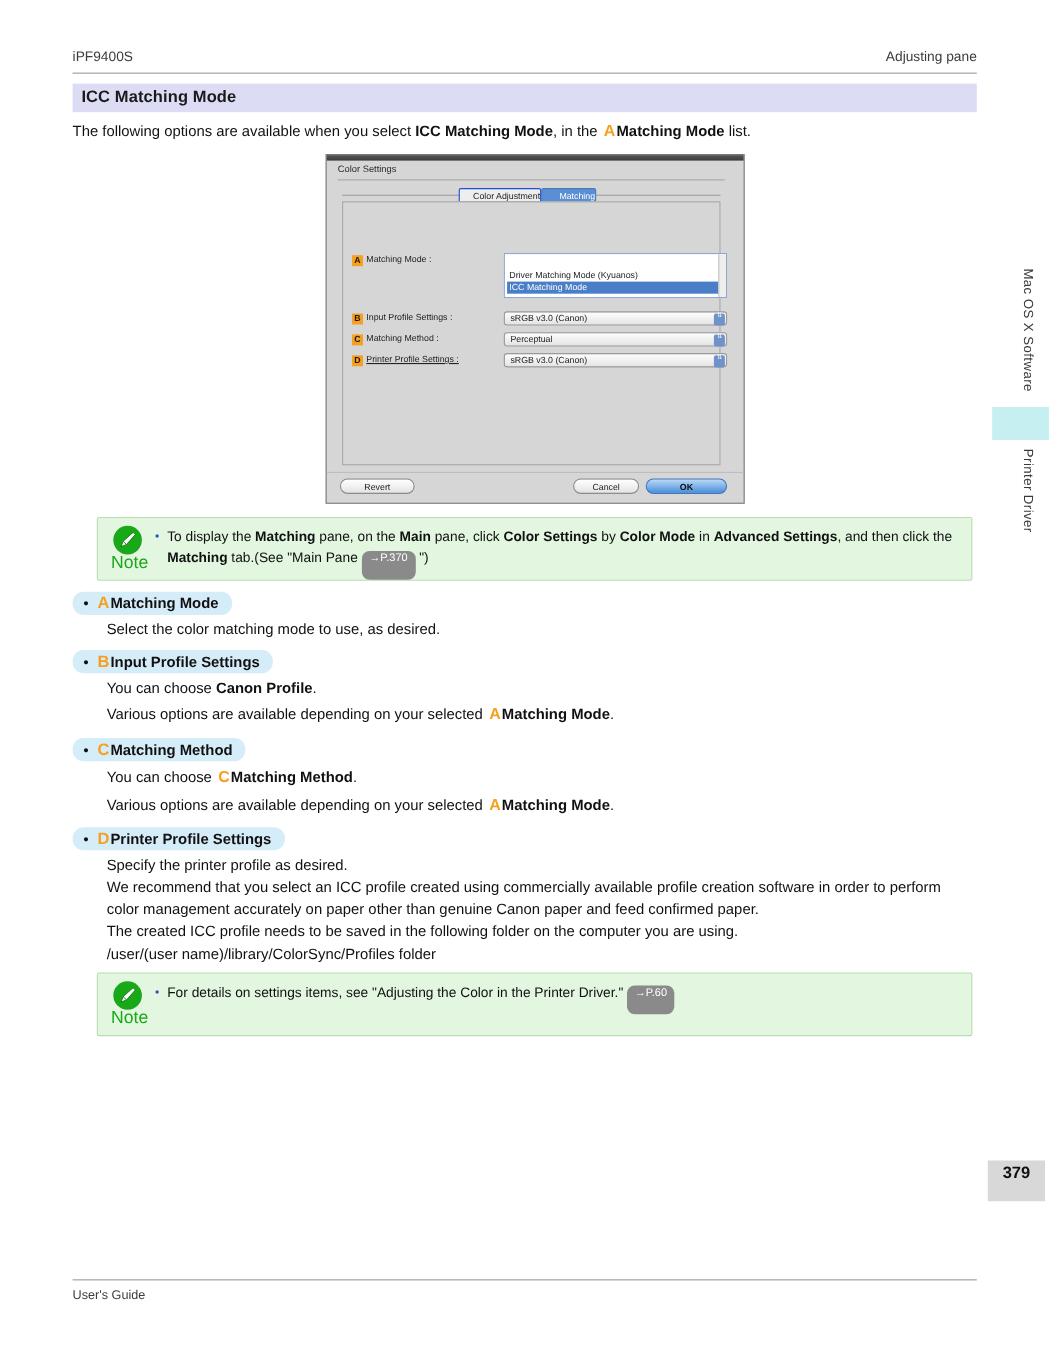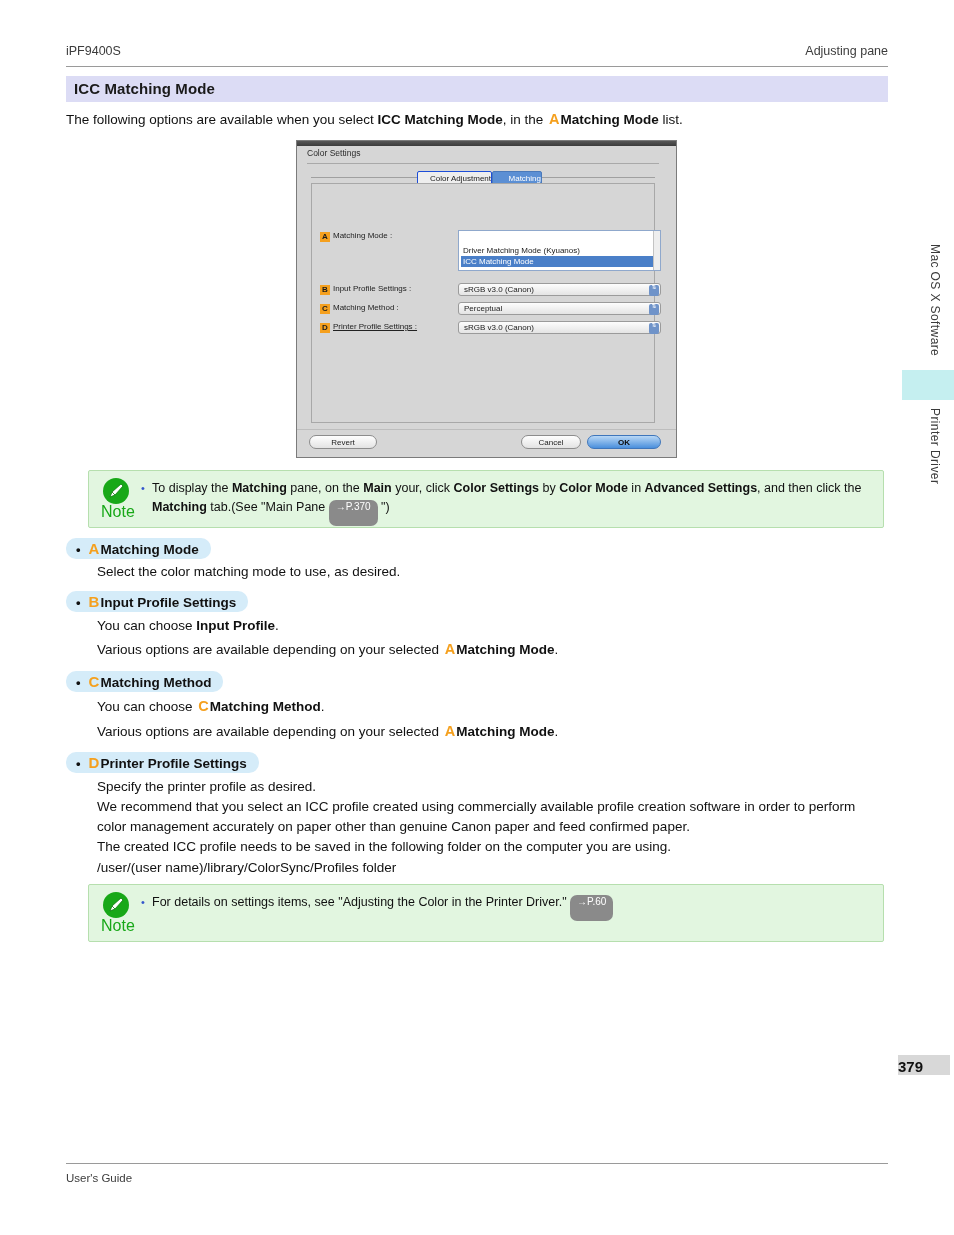--- a/index.html
+++ b/index.html
@@ -400,23 +400,23 @@
     height: 30px;
     background: #c5eff0;
   }
 
   
   .page-num {
     position: absolute;
     left: 898px;
     top: 1055px;
     width: 52px;
-    height: 20px;
+    height: 37px;
     line-height: 23px;
-    text-align: left;
+    text-align: center;
     background: #d8d8d8;
     font-size: 15px;
     font-weight: bold;
     color: #111;
   }
 
   
   .footer-rule {
     position: absolute;
     left: 66px;
@@ -508,38 +508,38 @@
     <div class="note-circle">
       <svg class="note-pencil" viewBox="0 0 18 18">
         <polygon points="3,15 5,10 14,2 16,4 8,13" fill="#ffffff" stroke="#0d7a0d" stroke-width="0.8"></polygon>
         <line x1="5" y1="10" x2="8" y2="13" stroke="#0d7a0d" stroke-width="0.8"></line>
       </svg>
     </div>
     <div class="note-label">Note</div>
   </div>
   <div class="note-body">
     <span class="note-bullet">•</span>
-    <span class="note-text"><span>To display the </span><b>Matching</b><span> pane, on the </span><b>Main</b><span> your, click </span><b>Color Settings</b><span> by </span><b>Color Mode</b><span> in </span><b>Advanced Settings</b><span>, and then click</span>
+    <span class="note-text"><span>To display the </span><b>Matching</b><span> pane, on the </span><b>Main</b><span> pane, click </span><b>Color Settings</b><span> by </span><b>Color Mode</b><span> in </span><b>Advanced Settings</b><span>, and then click</span>
       <span>the </span><b>Matching</b><span> tab.(See "Main Pane </span><span class="pref">→P.370</span><span> ")</span>
     </span>
   </div>
 </div>
 
 <div class="sect-head" style="top:538px;">
   <span class="dot">•</span><span class="mk">A</span><span>Matching Mode</span>
 </div>
 <div class="para" style="top:562px;">
   <span>Select the color matching mode to use, as desired.</span>
 </div>
 
 <div class="sect-head" style="top:591px;">
   <span class="dot">•</span><span class="mk">B</span><span>Input Profile Settings</span>
 </div>
 <div class="para" style="top:616px;">
-  <span>You can choose </span><b>Input Profile</b><span>.</span>
+  <span>You can choose </span><b>Canon Profile</b><span>.</span>
 </div>
 <div class="para" style="top:640px;">
   <span>Various options are available depending on your selected </span><span class="mk">A</span><b>Matching Mode</b><span>.</span>
 </div>
 
 <div class="sect-head" style="top:671px;">
   <span class="dot">•</span><span class="mk">C</span><span>Matching Method</span>
 </div>
 <div class="para" style="top:697px;">
   <span>You can choose </span><span class="mk">C</span><b>Matching Method</b><span>.</span>

